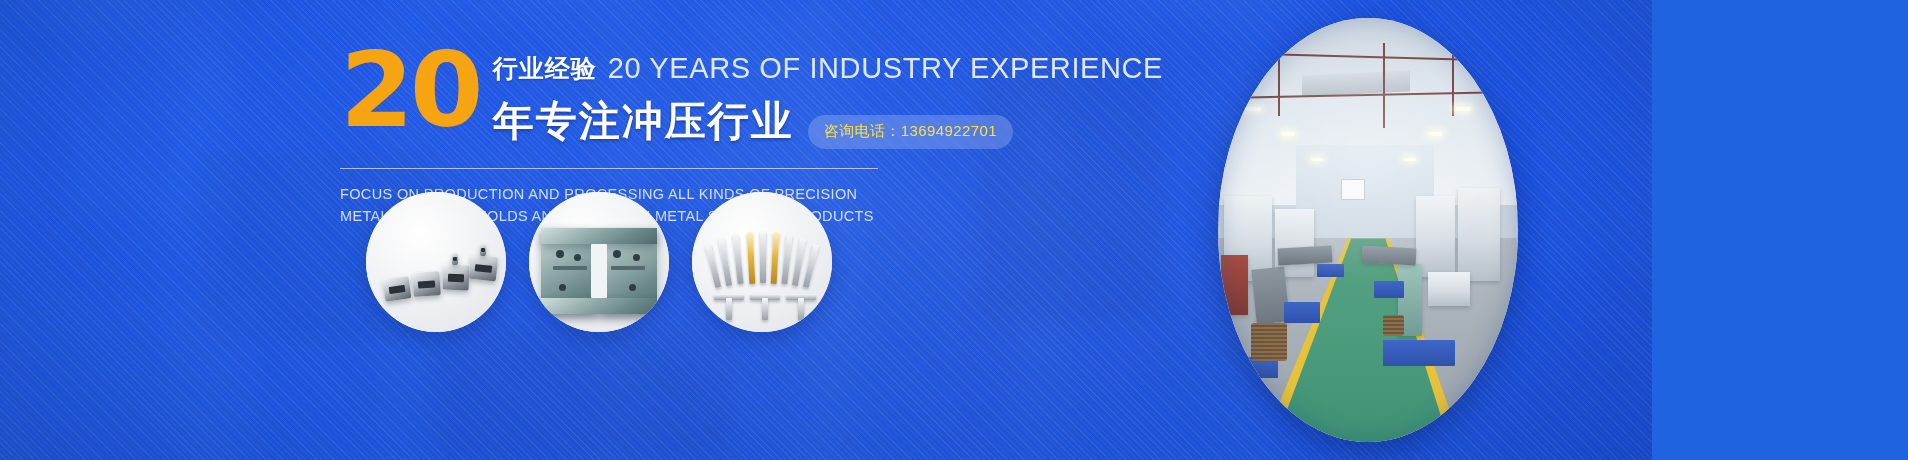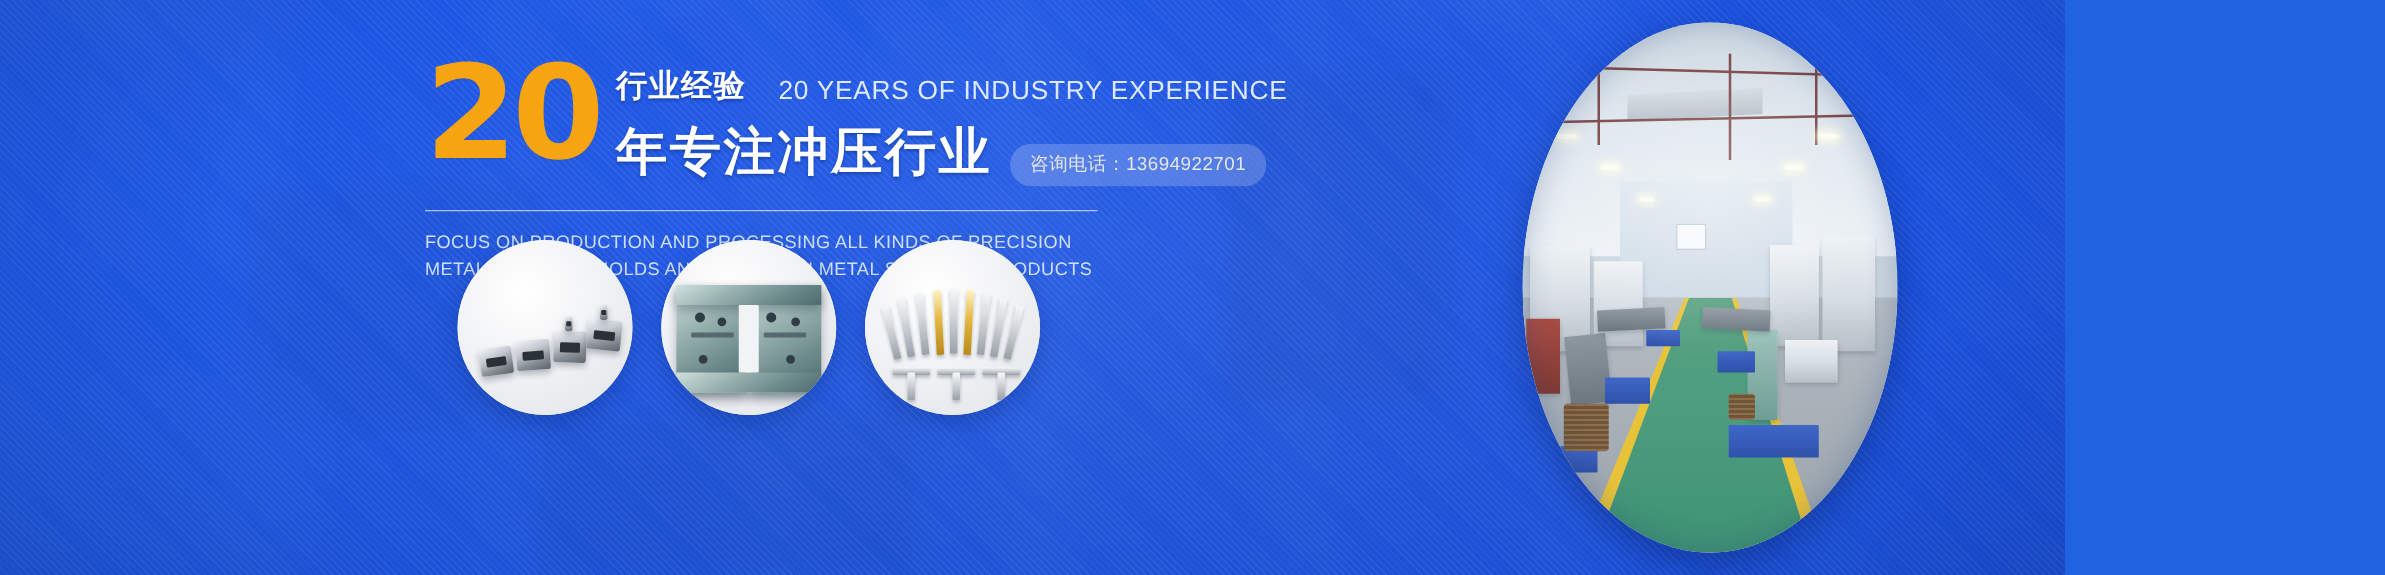--- a/index.html
+++ b/index.html
@@ -98,44 +98,44 @@
   .line-1 { display:flex; align-items:flex-end; white-space:nowrap; }
   .cn-small {
     font-family:"DejaVu Sans", sans-serif;
     font-weight:700;
     font-size:25px;
     color:#ffffff;
     letter-spacing:1px;
     text-shadow:0 1px 2px rgba(10,40,110,.45);
   }
   .en-sub {
-    font-size:21px;
+    font-size:29px;
     color:#e8f0ff;
     font-weight:400;
     letter-spacing:.6px;
-    margin-left:26px;
+    margin-left:11px;
     opacity:.95;
   }
 
   .line-2 { display:flex; align-items:flex-end; margin-top:9px; white-space:nowrap; }
   .cn-big {
     font-family:"DejaVu Sans", sans-serif;
     font-weight:700;
     font-size:41px;
     color:#ffffff;
     letter-spacing:2px;
     text-shadow:0 2px 3px rgba(8,36,104,.45);
   }
   .phone-badge {
     margin-left:14px;
     background:rgba(255,255,255,.20);
     border-radius:18px;
     padding:7px 16px 8px;
     font-size:15px;
-    color:#e5e5e5;
+    color:#fde047;
     letter-spacing:.4px;
     white-space:nowrap;
     backdrop-filter:blur(1px);
   }
 
   .divider {
     margin-top:19px;
     width:538px; height:1px;
     background:rgba(255,255,255,.62);
   }

